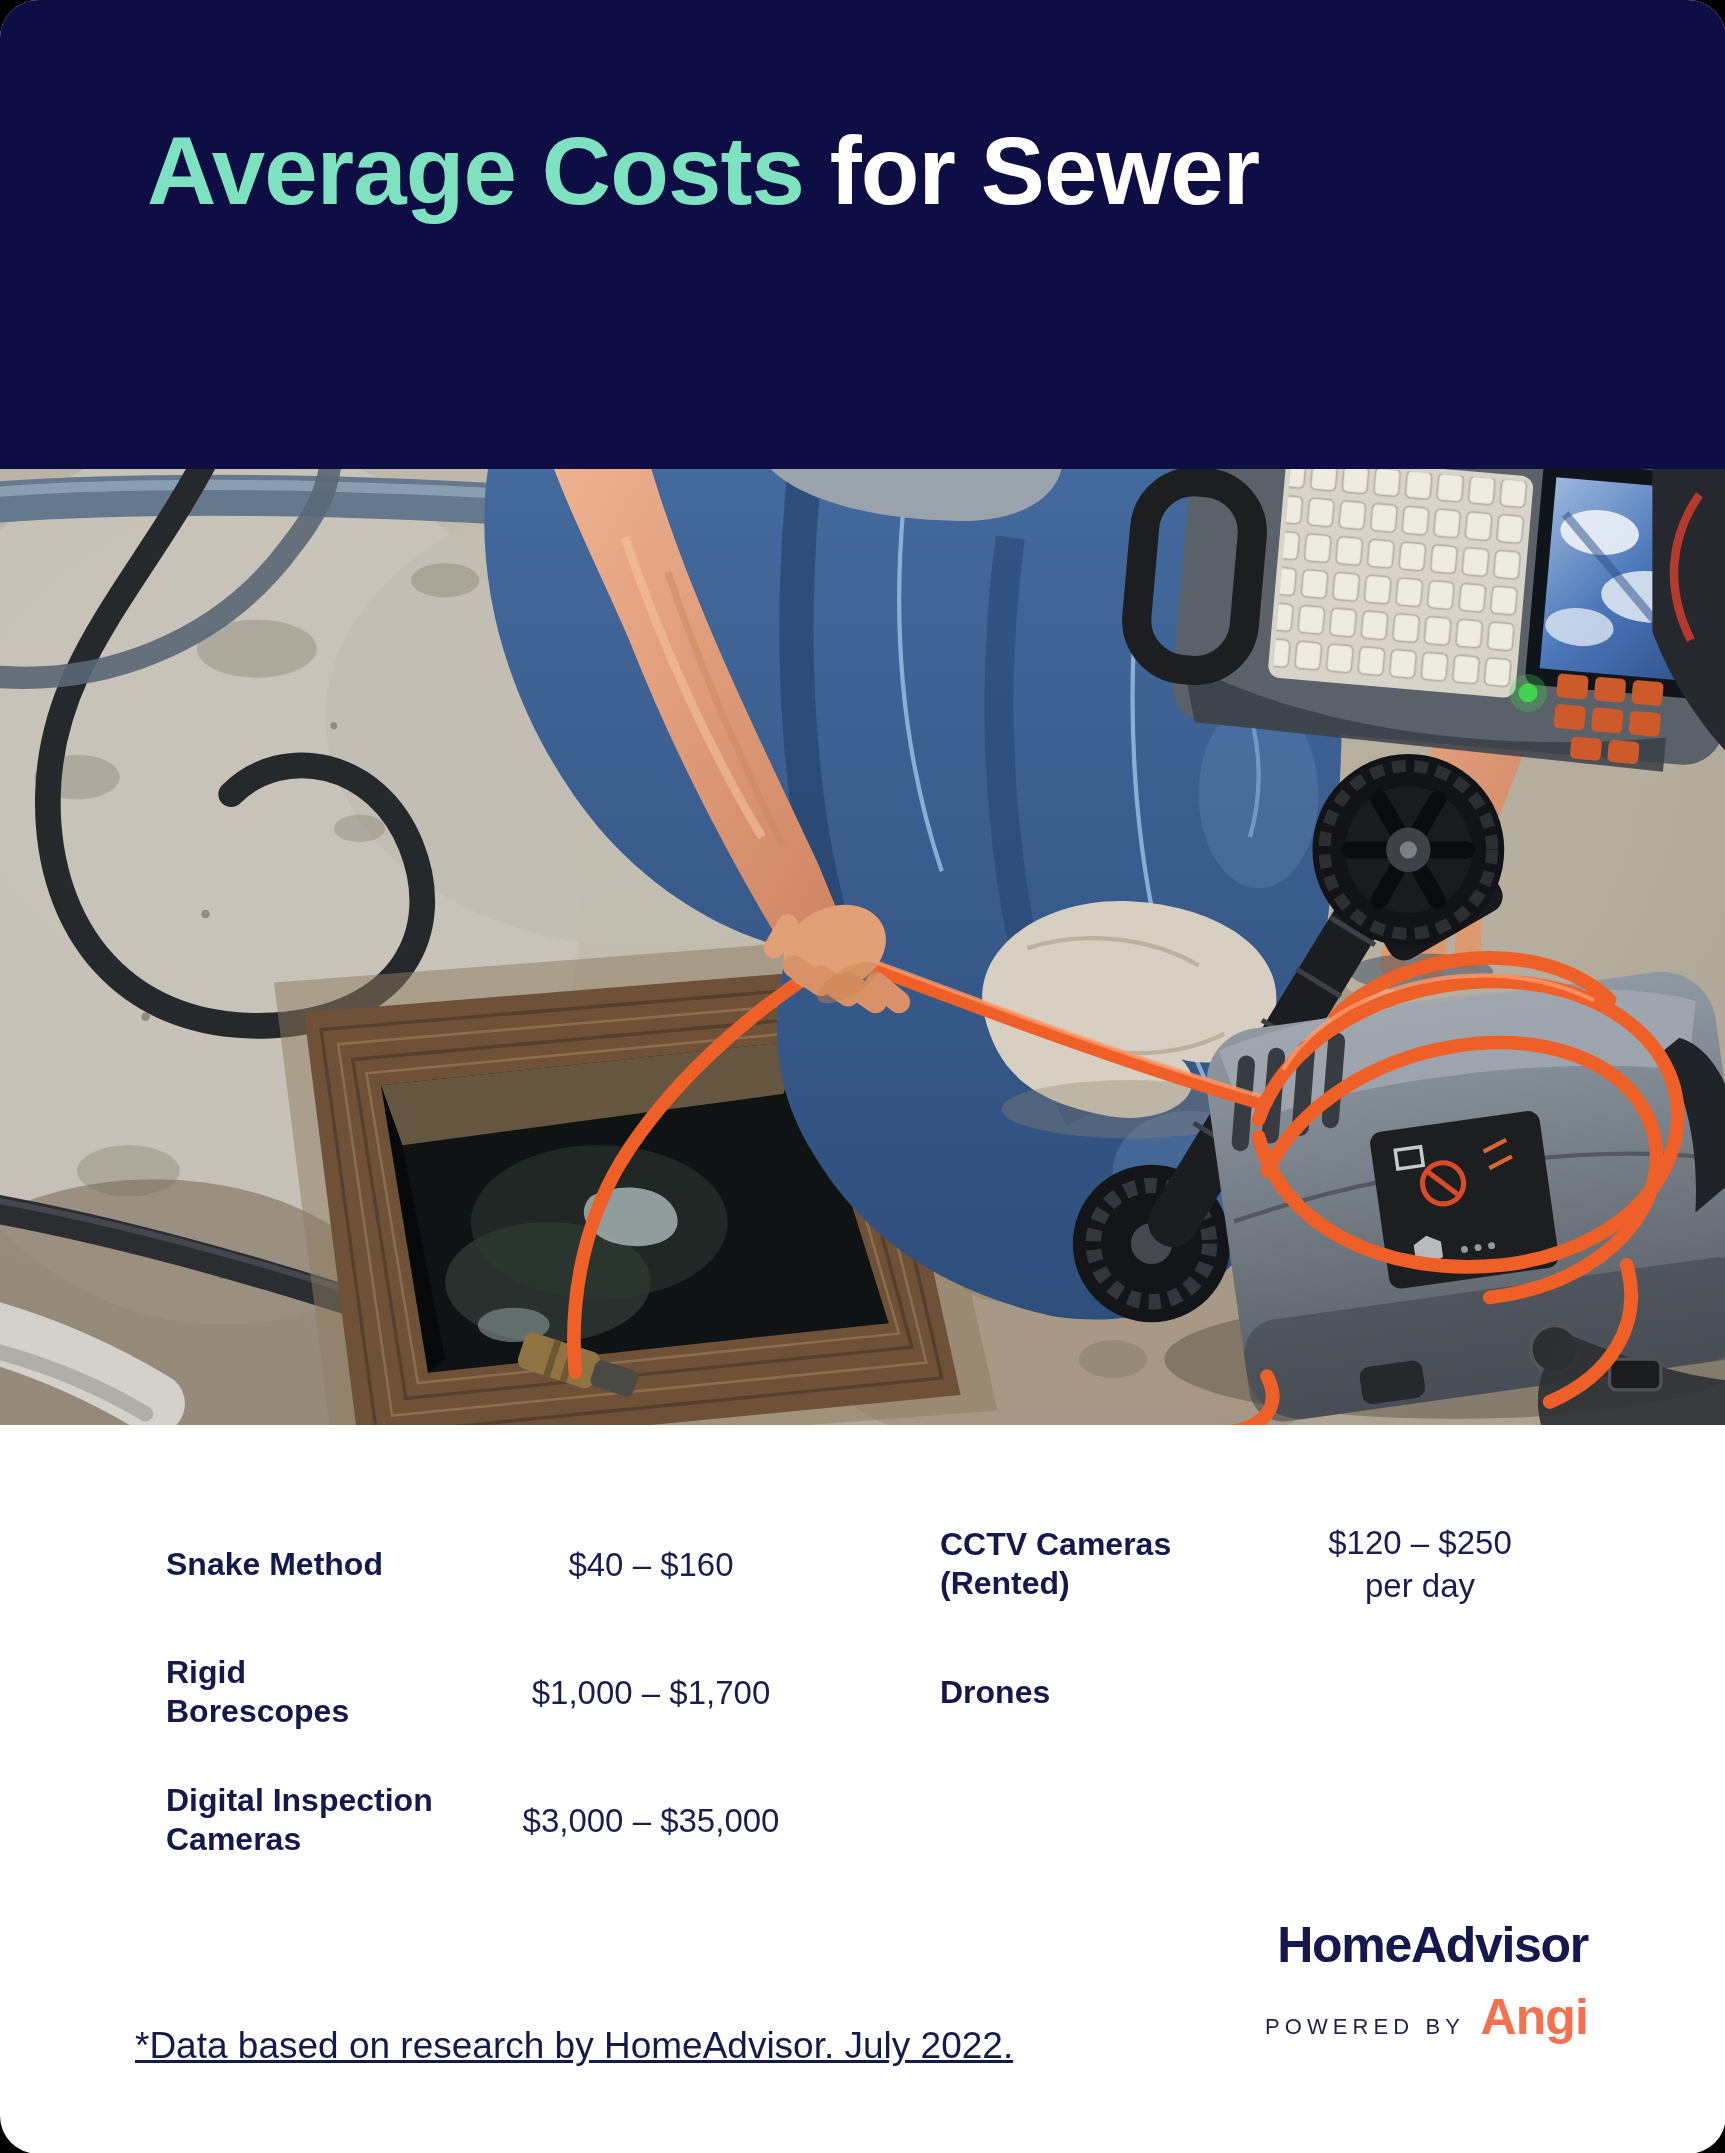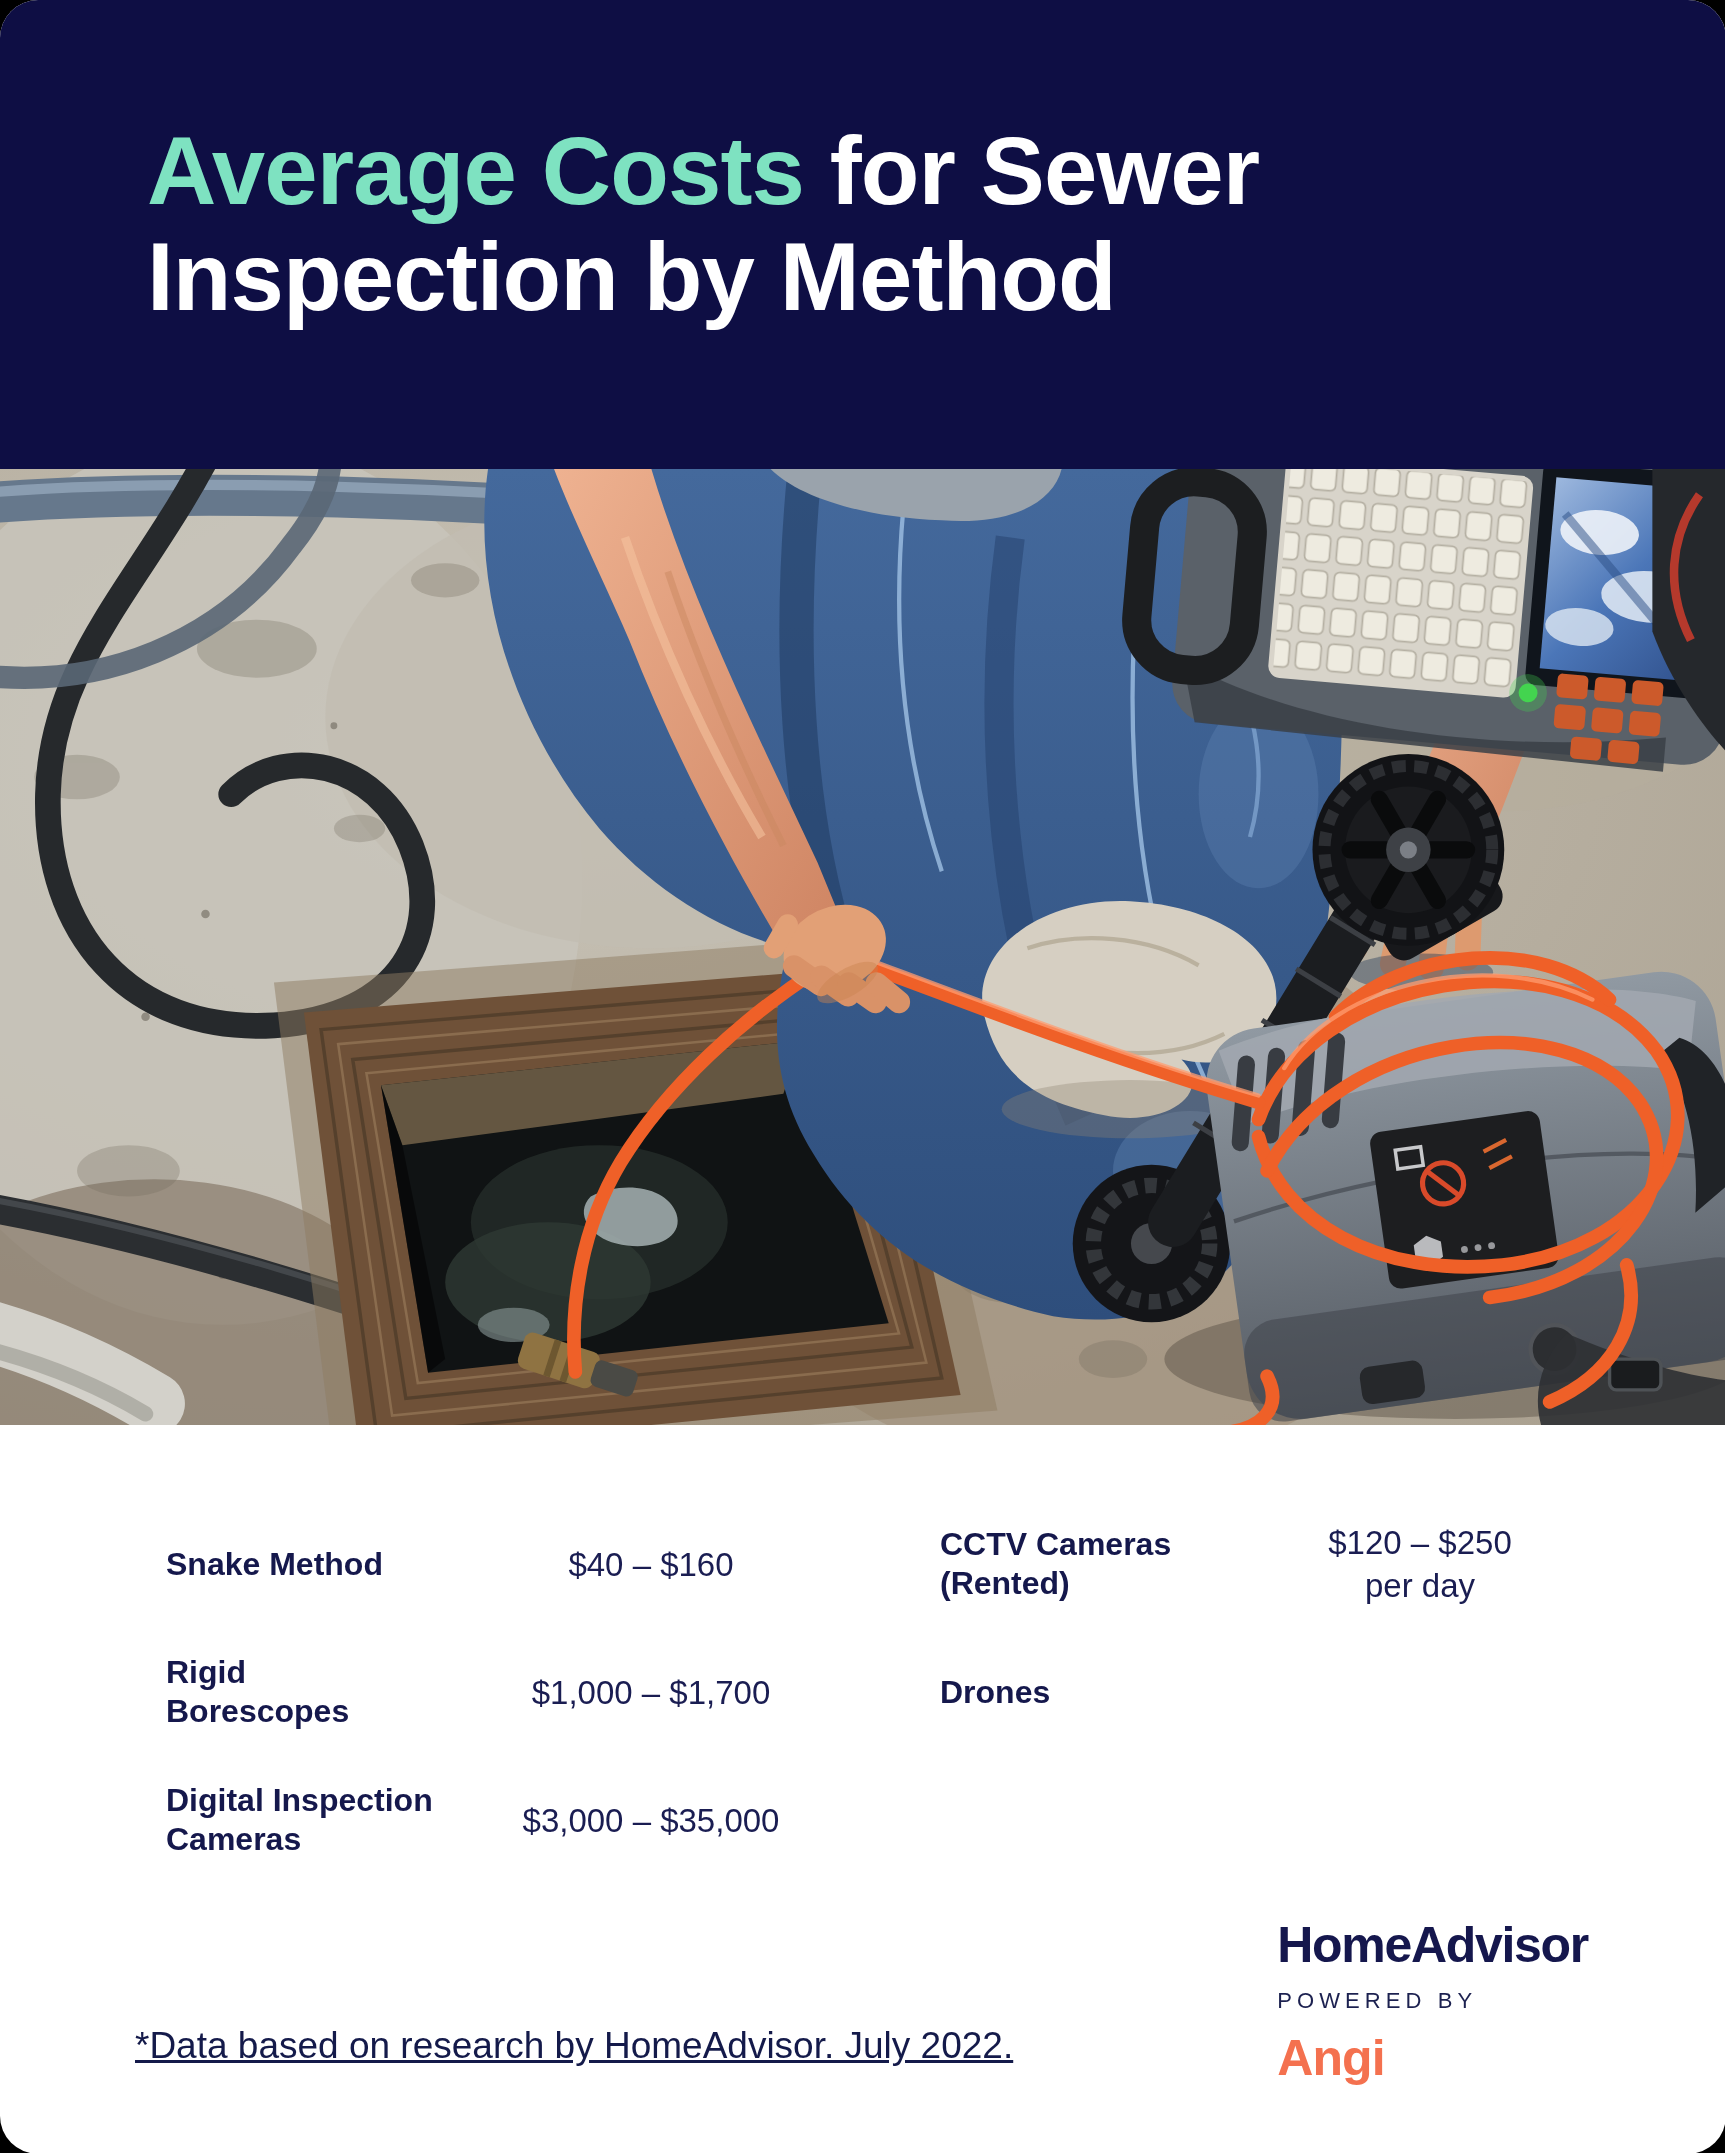--- a/index.html
+++ b/index.html
@@ -19,33 +19,32 @@
   .table.left{left:133px;top:1500px;grid-template-columns:349px 338px;}
   .table.right{left:907px;top:1500px;grid-template-columns:342px 342px;}
   .cell{display:flex;align-items:center;}
   .lbl{padding-left:33px;padding-right:19px;font-weight:700;font-size:32px;line-height:39px;color:#15184c;white-space:pre-line;}
   .val{justify-content:center;text-align:center;font-size:33px;line-height:43px;color:#1a1d52;white-space:pre-line;padding:0 12px;}
 
   
   .footnote{position:absolute;left:135px;top:2025px;font-size:37px;font-weight:500;color:#141a4a;text-decoration:underline;}
   .logo{position:absolute;right:138px;top:1916px;text-align:right;}
   .brand{font-size:50px;font-weight:700;color:#15174d;letter-spacing:-1.3px;}
-  .powered{margin-top:13.7px;display:flex;justify-content:flex-end;align-items:baseline;gap:15.4px;flex-direction:column;}
+  .powered{margin-top:13.7px;display:flex;justify-content:flex-end;align-items:baseline;gap:15.4px;}
   .powered-by{font-size:22px;font-weight:500;letter-spacing:5.1px;color:#1c2150;}
   .angi{font-size:50px;font-weight:800;color:#f4714f;letter-spacing:-0.9px;}
 </style>
 </head>
 <body>
 
 <div class="card">
 
   <div class="header">
     <div class="title">
       <div><span class="hl">Average Costs</span><span> for Sewer</span></div>
-      <div>Inspection by Method</div>
     </div>
   </div>
 
   <svg class="photo" viewBox="0 0 2016 1117" preserveAspectRatio="none" aria-hidden="true">
     <defs>
       <linearGradient id="skinG" x1="0" y1="0" x2="1" y2="1">
         <stop offset="0" stop-color="#efb392"></stop>
           <stop offset="1" stop-color="#cd8260"></stop>
       </linearGradient>
       <linearGradient id="denimG" x1="0" y1="0" x2="0" y2="1">

